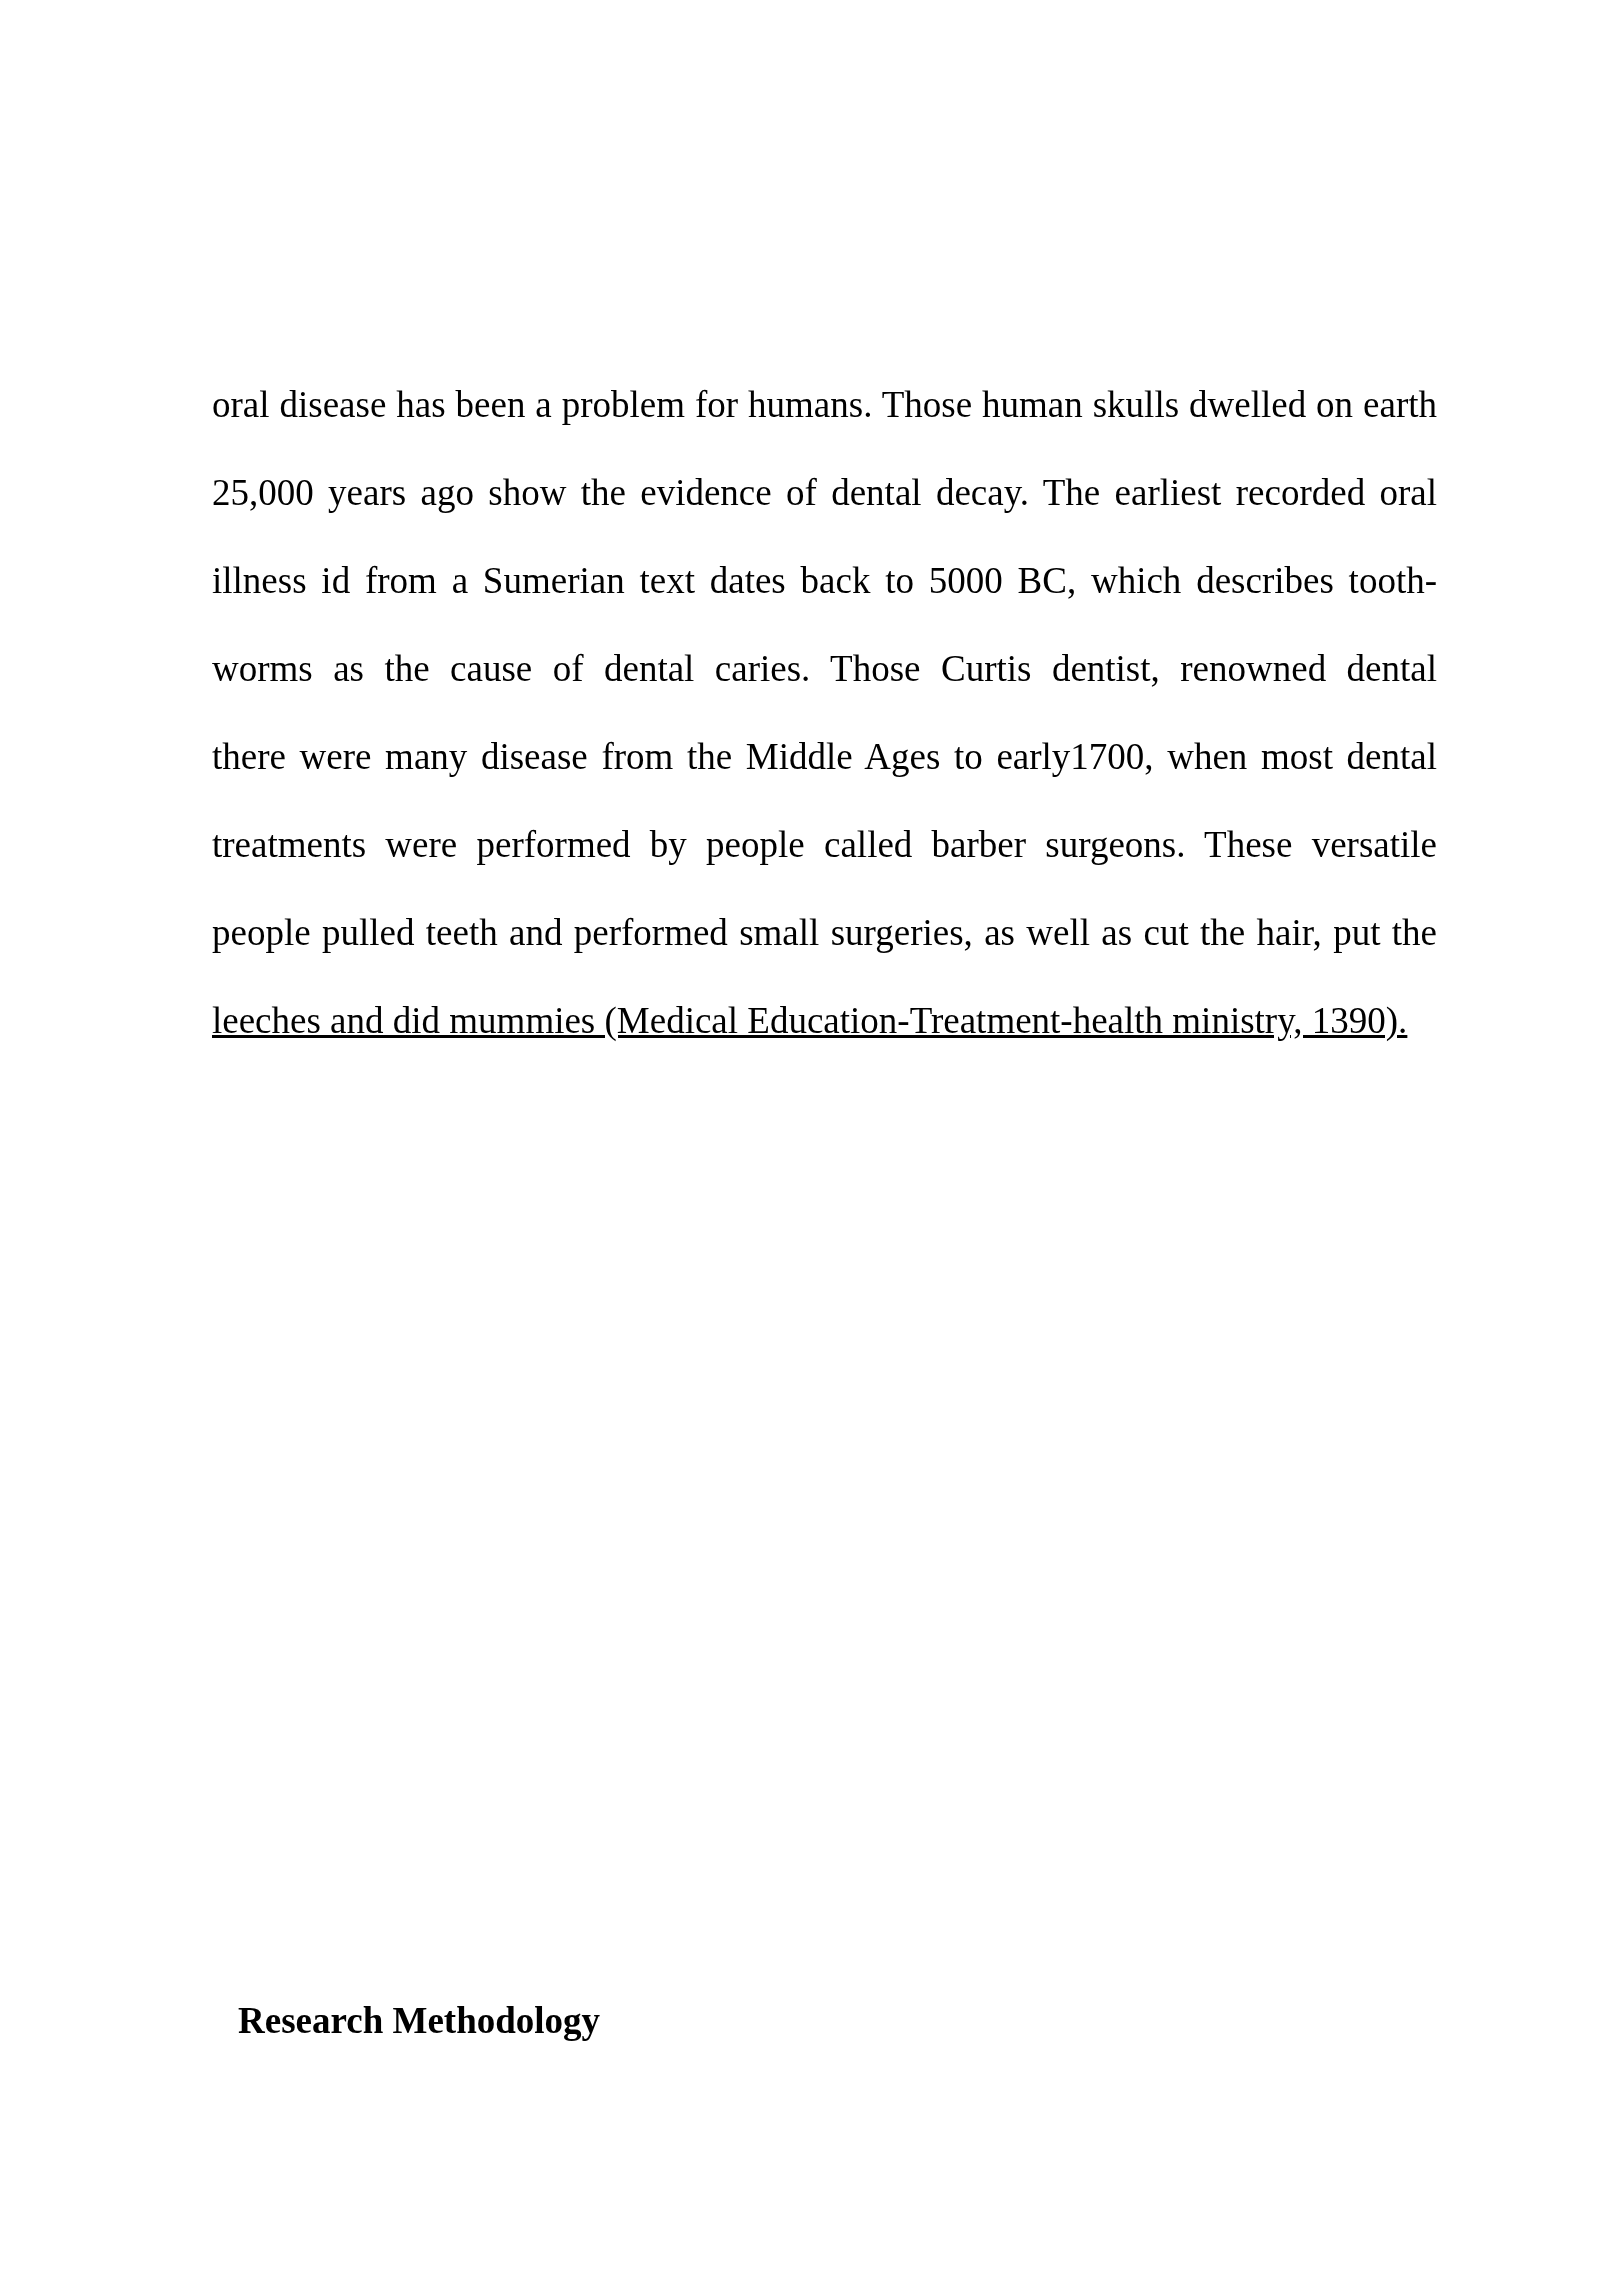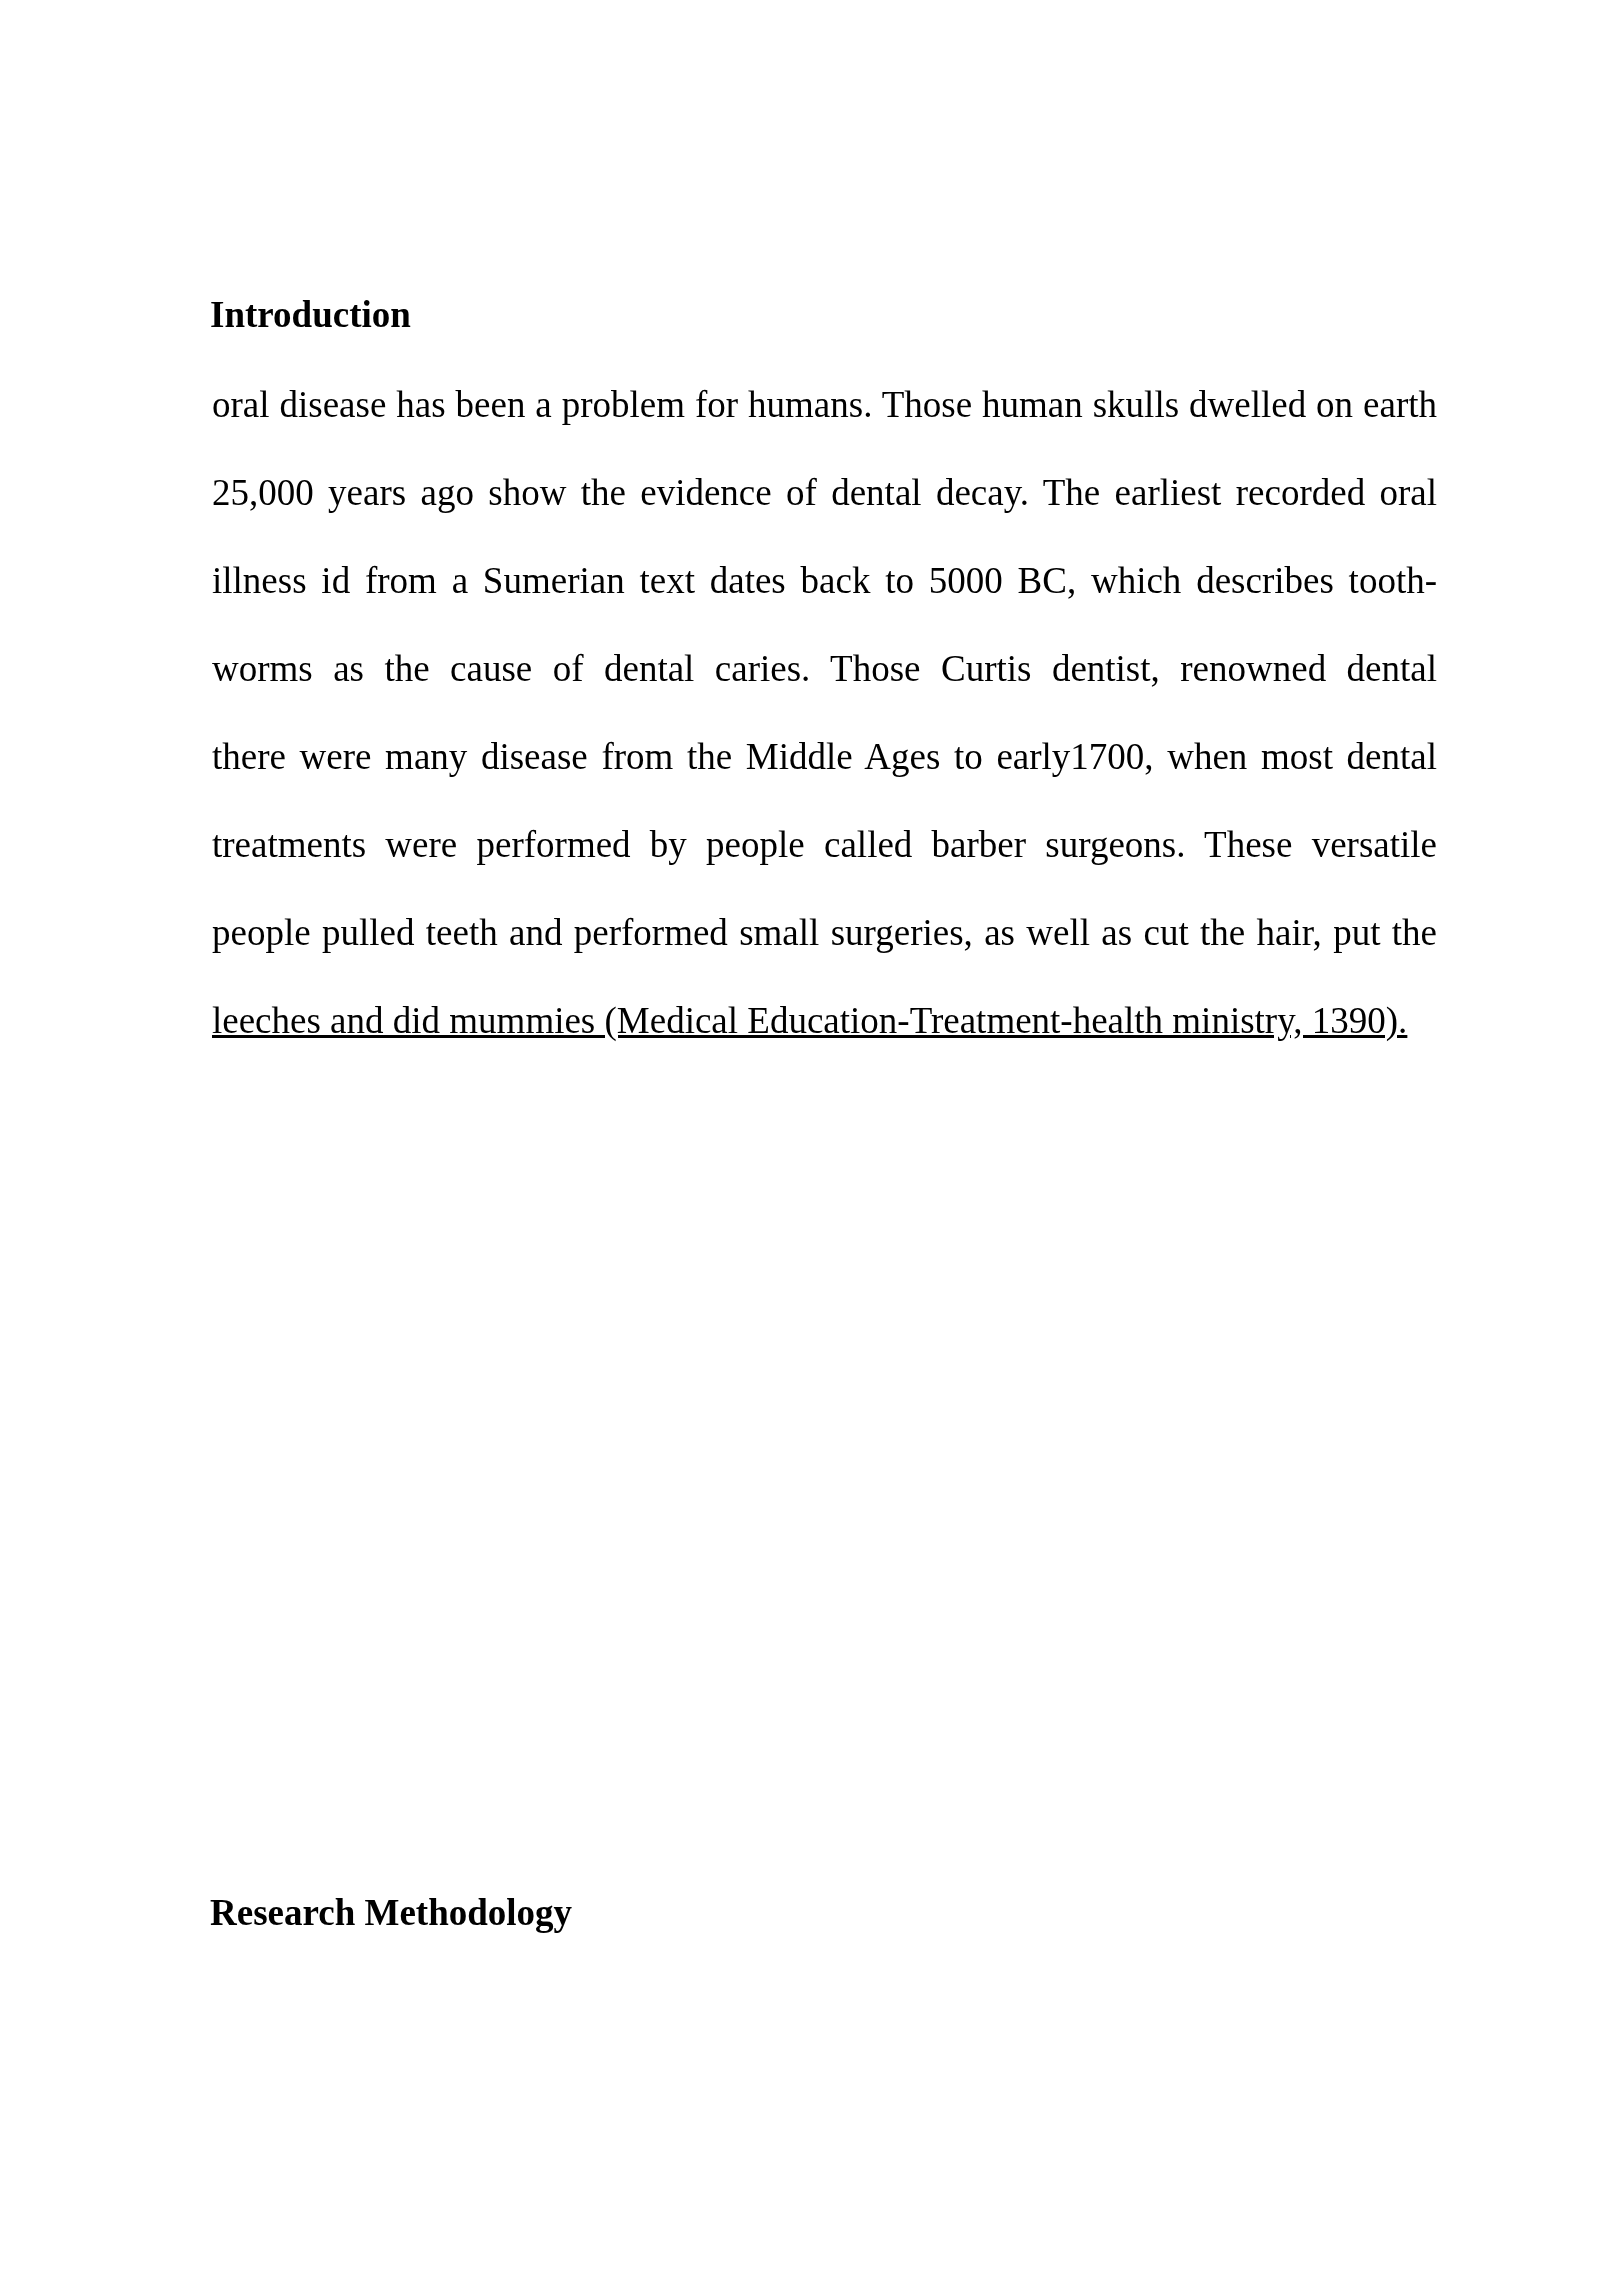--- a/index.html
+++ b/index.html
@@ -27,21 +27,21 @@
       position: absolute;
       left: 210px;
       margin: 0;
       font-size: 37px;
       font-weight: bold;
       line-height: 88px;
       height: 88px;
       white-space: nowrap;
     }
     #heading-intro { top: 271px; }
-    #heading-method { top: 1869px; }
+    #heading-method { top: 1977px; margin-left: 28px; }
 
     .body-text {
       position: absolute;
       left: 210px;
       top: 359px;
       width: 1225px;
       margin: 2px;
       font-size: 37px;
       line-height: 88px;
     }
@@ -56,21 +56,20 @@
       text-align: right;
       text-align-last: left;
       text-decoration: underline;
     }
   </style>
 </head>
 <body>
 
 <div class="page">
 
-  <h2 id="heading-intro" class="heading">Introduction</h2>
 
   <p class="body-text">
     <span class="line">oral disease has been a problem for humans. Those human skulls dwelled on earth</span>
     <span class="line">25,000 years ago show the evidence of dental decay. The earliest recorded oral</span>
     <span class="line">illness id from a Sumerian text dates back to 5000 BC, which describes tooth-</span>
     <span class="line">worms as the cause of dental caries. Those Curtis dentist, renowned dental</span>
     <span class="line">there were many disease from the Middle Ages to early1700, when most dental</span>
     <span class="line">treatments were performed by people called barber surgeons. These versatile</span>
     <span class="line">people pulled teeth and performed small surgeries, as well as cut the hair, put the</span>
     <span class="line last">leeches and did mummies (Medical Education-Treatment-health ministry, 1390).</span>

